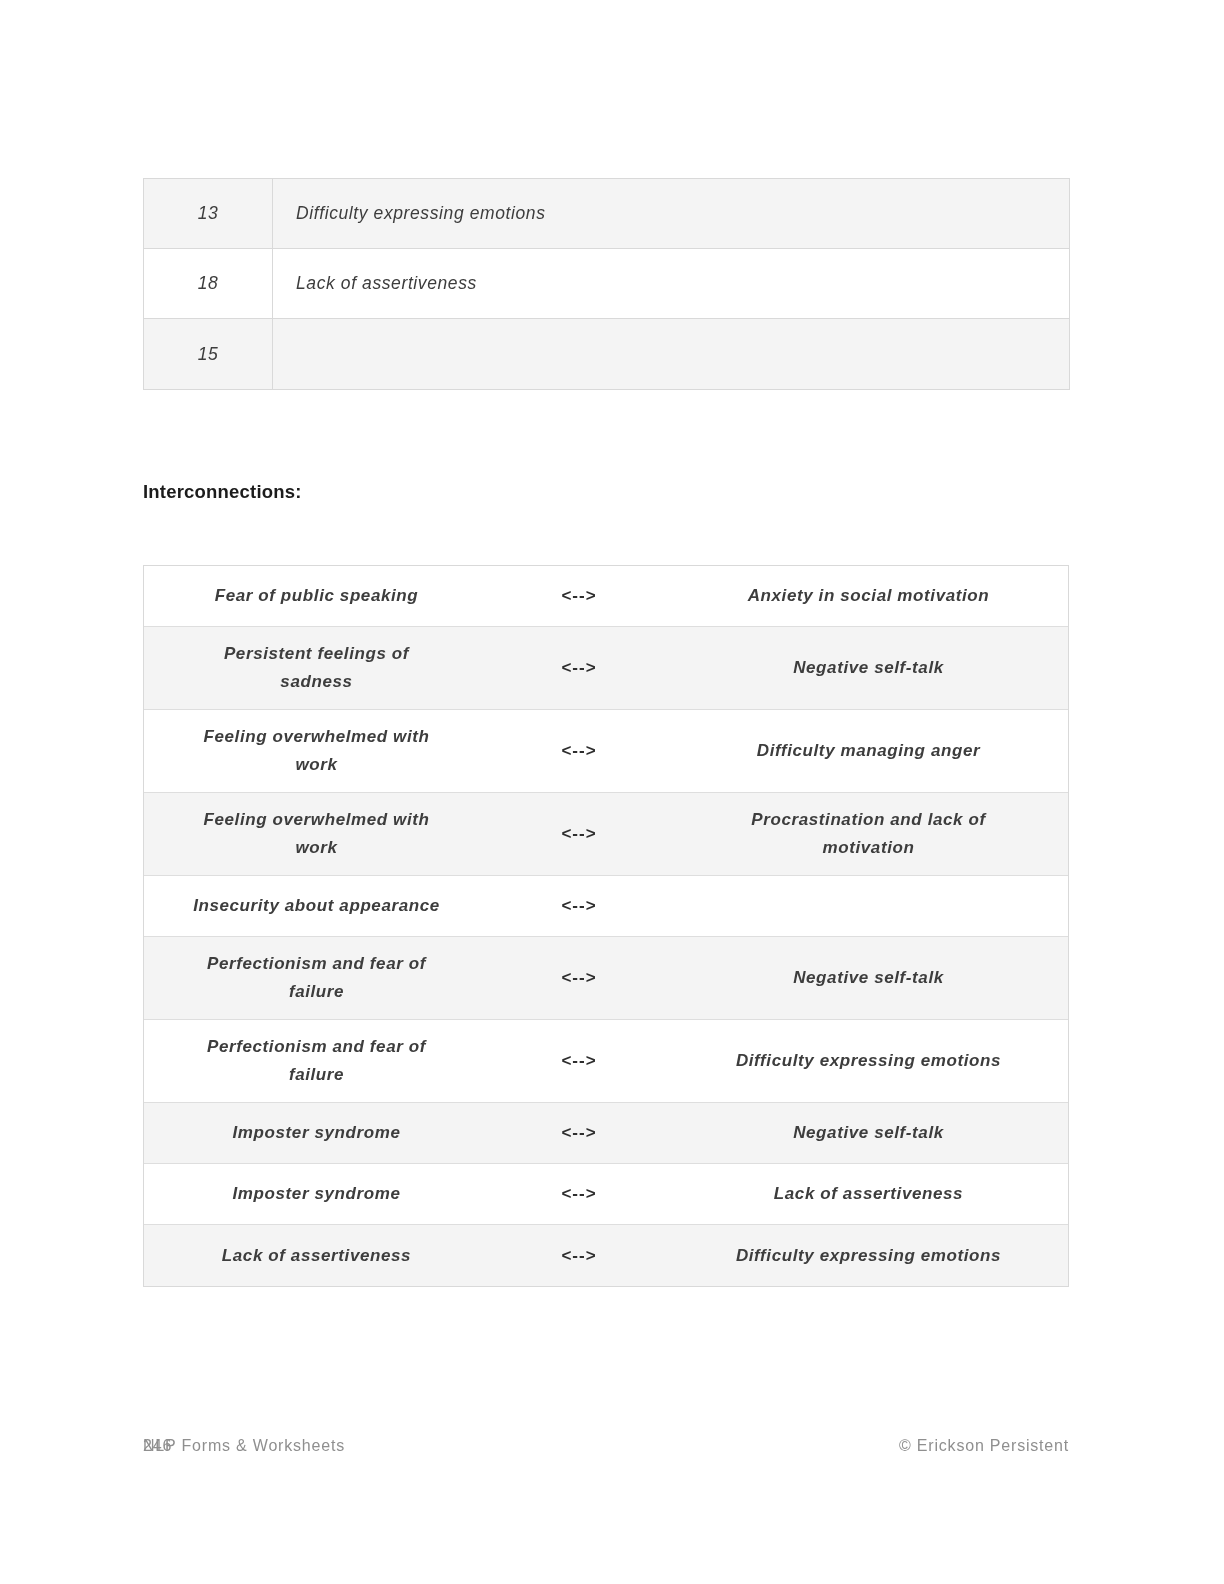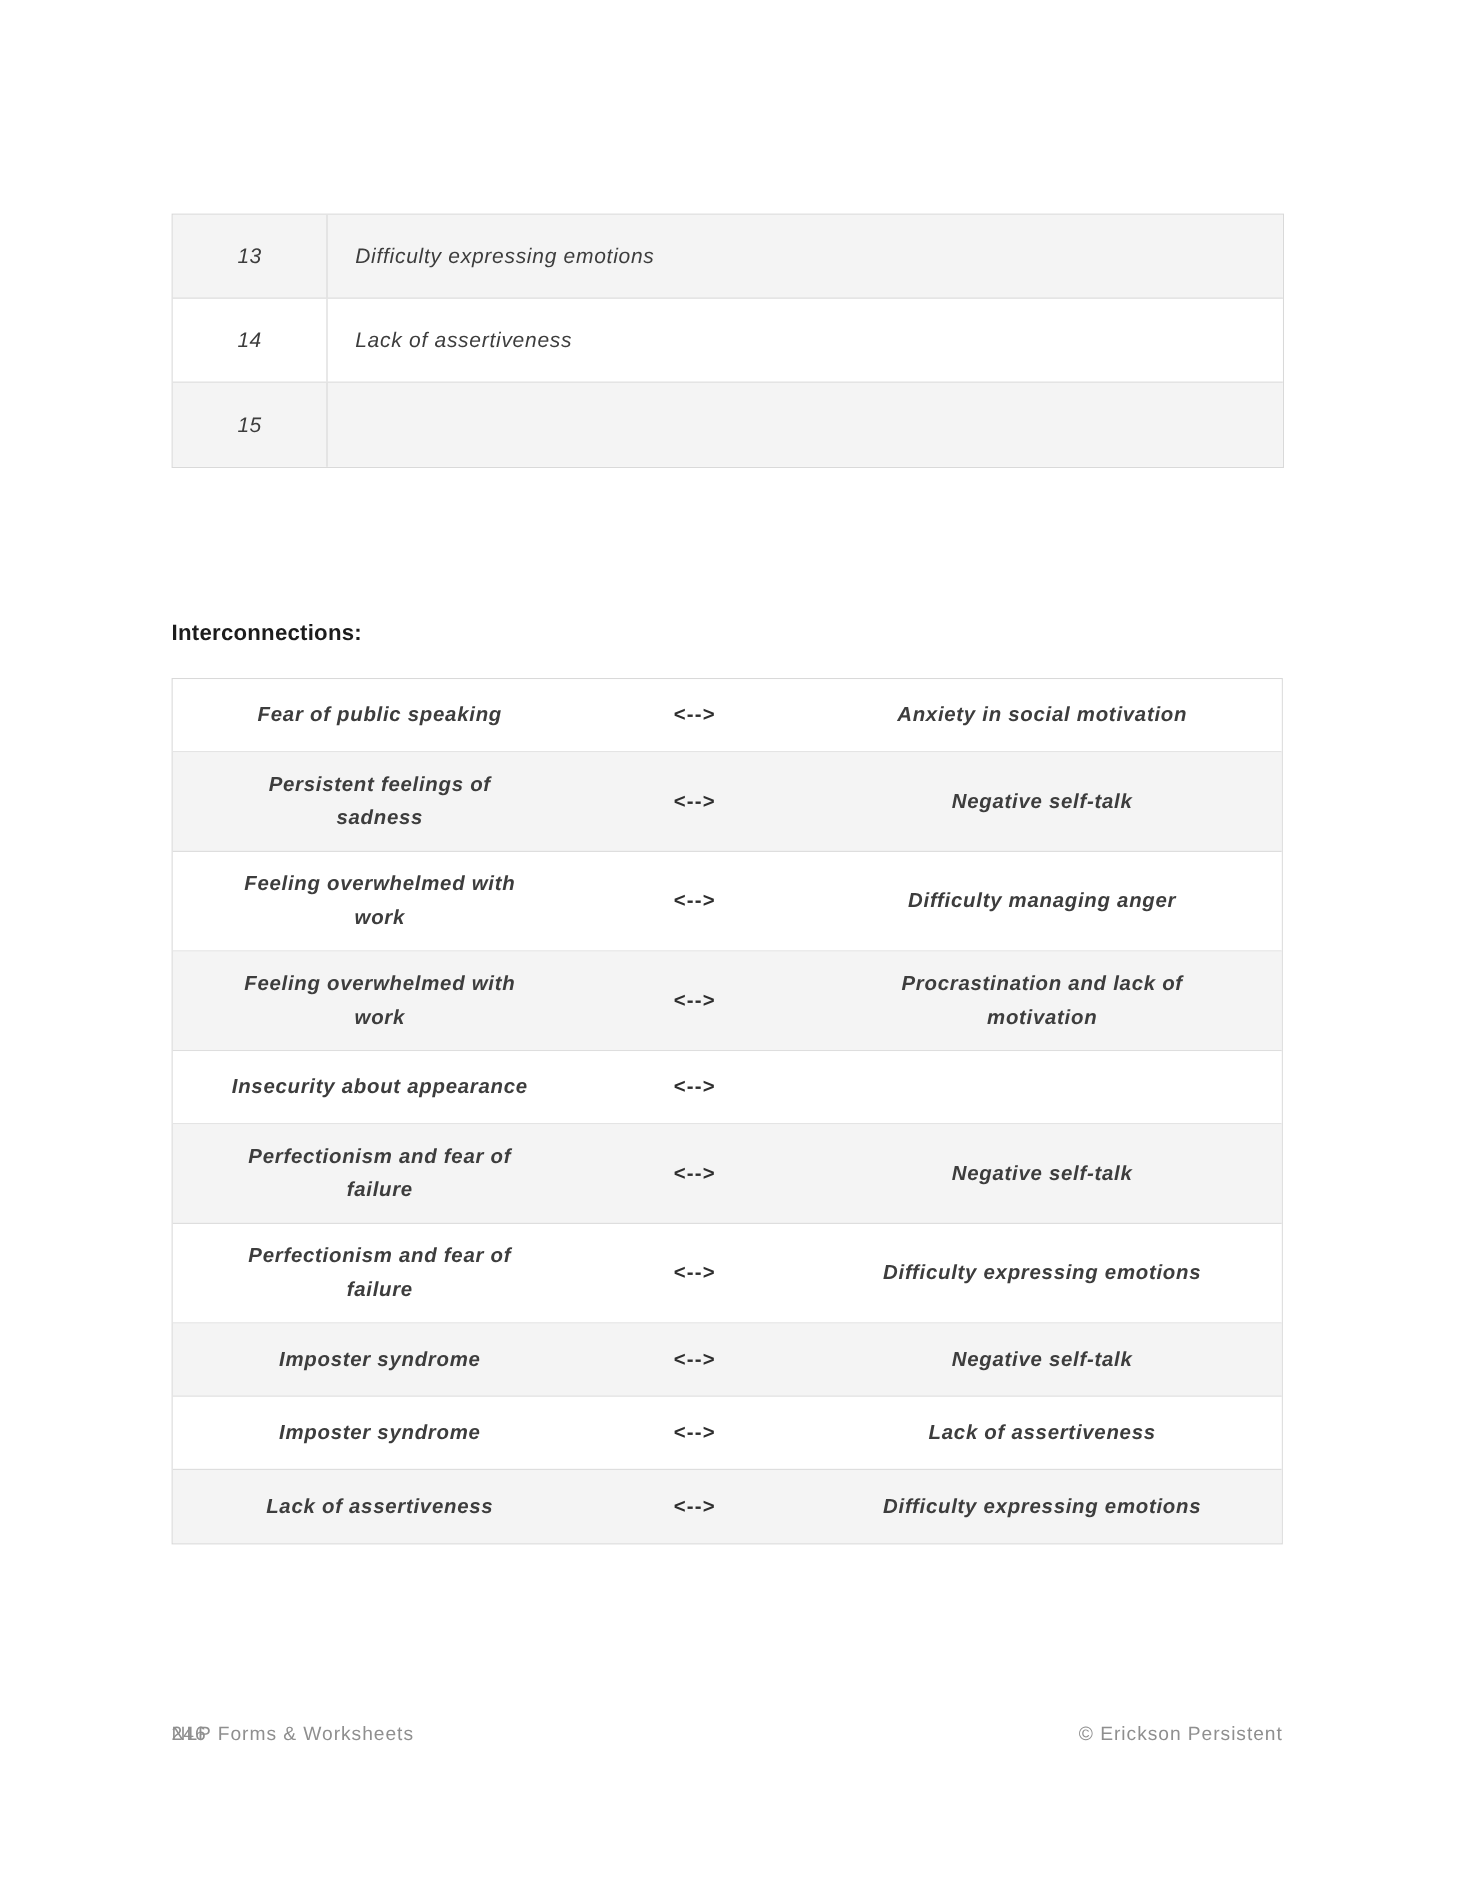--- a/index.html
+++ b/index.html
@@ -58,21 +58,20 @@
 
   
   .section-heading {
     position: absolute;
     left: 143px;
     top: 481px;
     font-weight: bold;
     font-size: 18.5px;
     color: #1c1c1c;
     letter-spacing: 0.2px;
-    margin-top: 35px;
   }
 
   
   .inter-table {
     position: absolute;
     left: 143px;
     top: 565px;
     width: 926px;
     border: 1px solid #d9d9d9;
     box-sizing: border-box;
@@ -134,21 +133,21 @@
 <body>
 
 <div class="page">
 
   <div class="issues-table">
       <div class="issues-row">
         <div class="issues-num">13</div>
         <div class="issues-label">Difficulty expressing emotions</div>
       </div>
       <div class="issues-row">
-        <div class="issues-num">14</div>
+        <div class="issues-num">18</div>
         <div class="issues-label">Lack of assertiveness</div>
       </div>
       <div class="issues-row">
         <div class="issues-num">15</div>
       </div>
     </div>
 
   <div class="section-heading">Interconnections:</div>
 
   <div class="inter-table">

